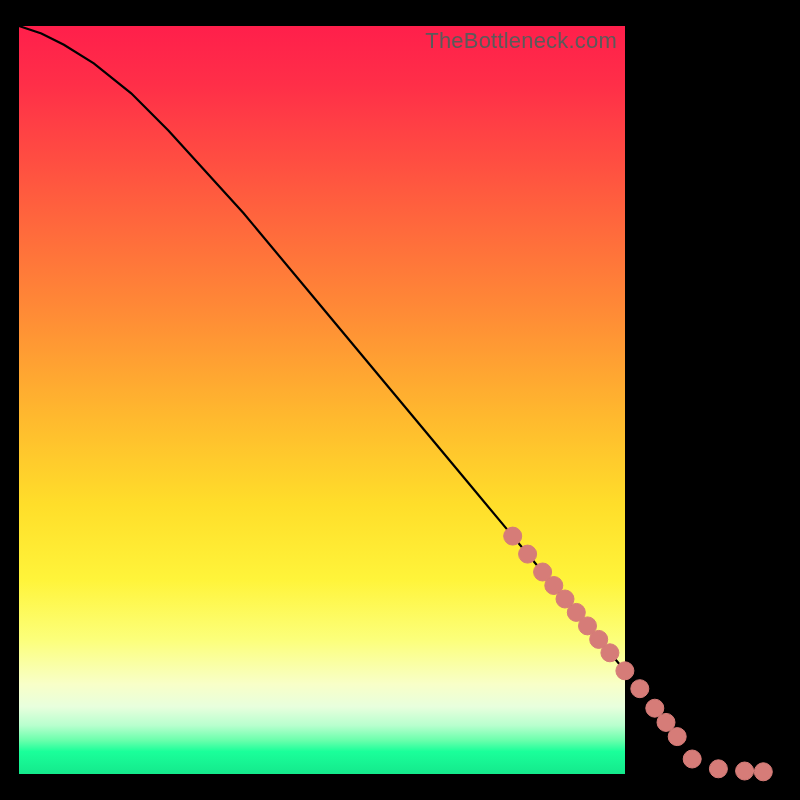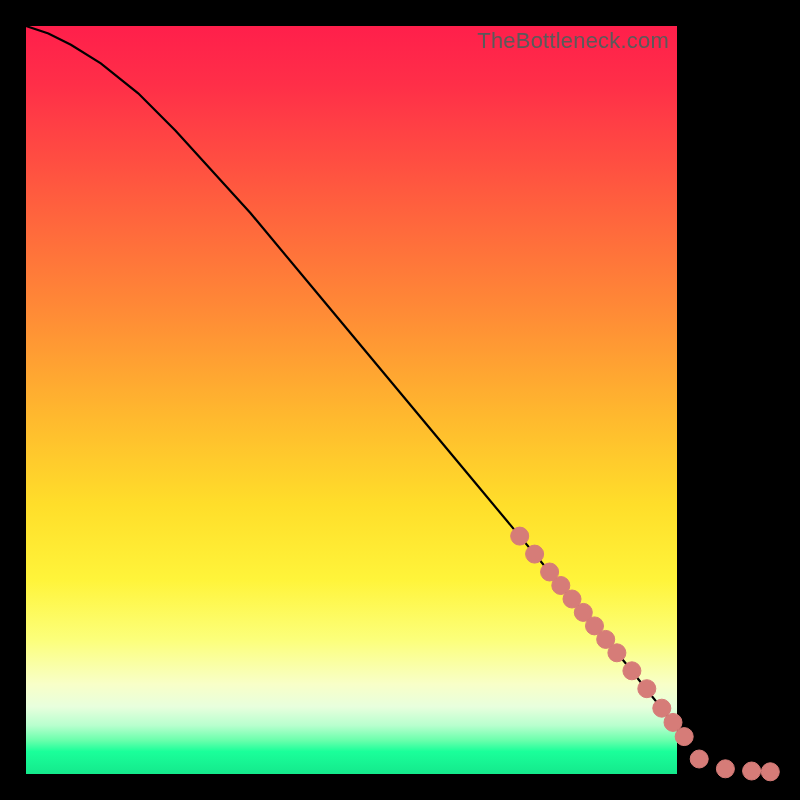--- a/index.html
+++ b/index.html
@@ -13,41 +13,42 @@
   .frame {
     position: absolute;
     left: 0;
     top: 0;
     width: 800px;
     height: 800px;
     background: #000;
   }
   .plot {
     position: absolute;
-    left: 26px;
+    left: 19px;
     top: 26px;
-    width: 651px;
+    width: 592px;
     height: 748px;
     
     background: linear-gradient(to bottom,
       #ff1f4b 0%,
       #ff2f48 8%,
       #ff5a3f 22%,
       #ff8a36 38%,
       #ffb82e 52%,
       #ffde2a 64%,
       #fff43a 74%,
       #fcff7a 82%,
       #f8ffc8 88%,
       #e8ffdd 91%,
       #b8ffce 93.5%,
       #6affac 95.5%,
       #1aff9a 97%,
       #14e98c 100%
     );
+    padding-left: 14px;
   }
   .watermark {
     position: absolute;
     top: 2px;
     right: 8px;
     font-family: Arial, Helvetica, sans-serif;
     font-size: 22px;
     color: #5a5a5a;
     letter-spacing: 0.2px;
     user-select: none;

